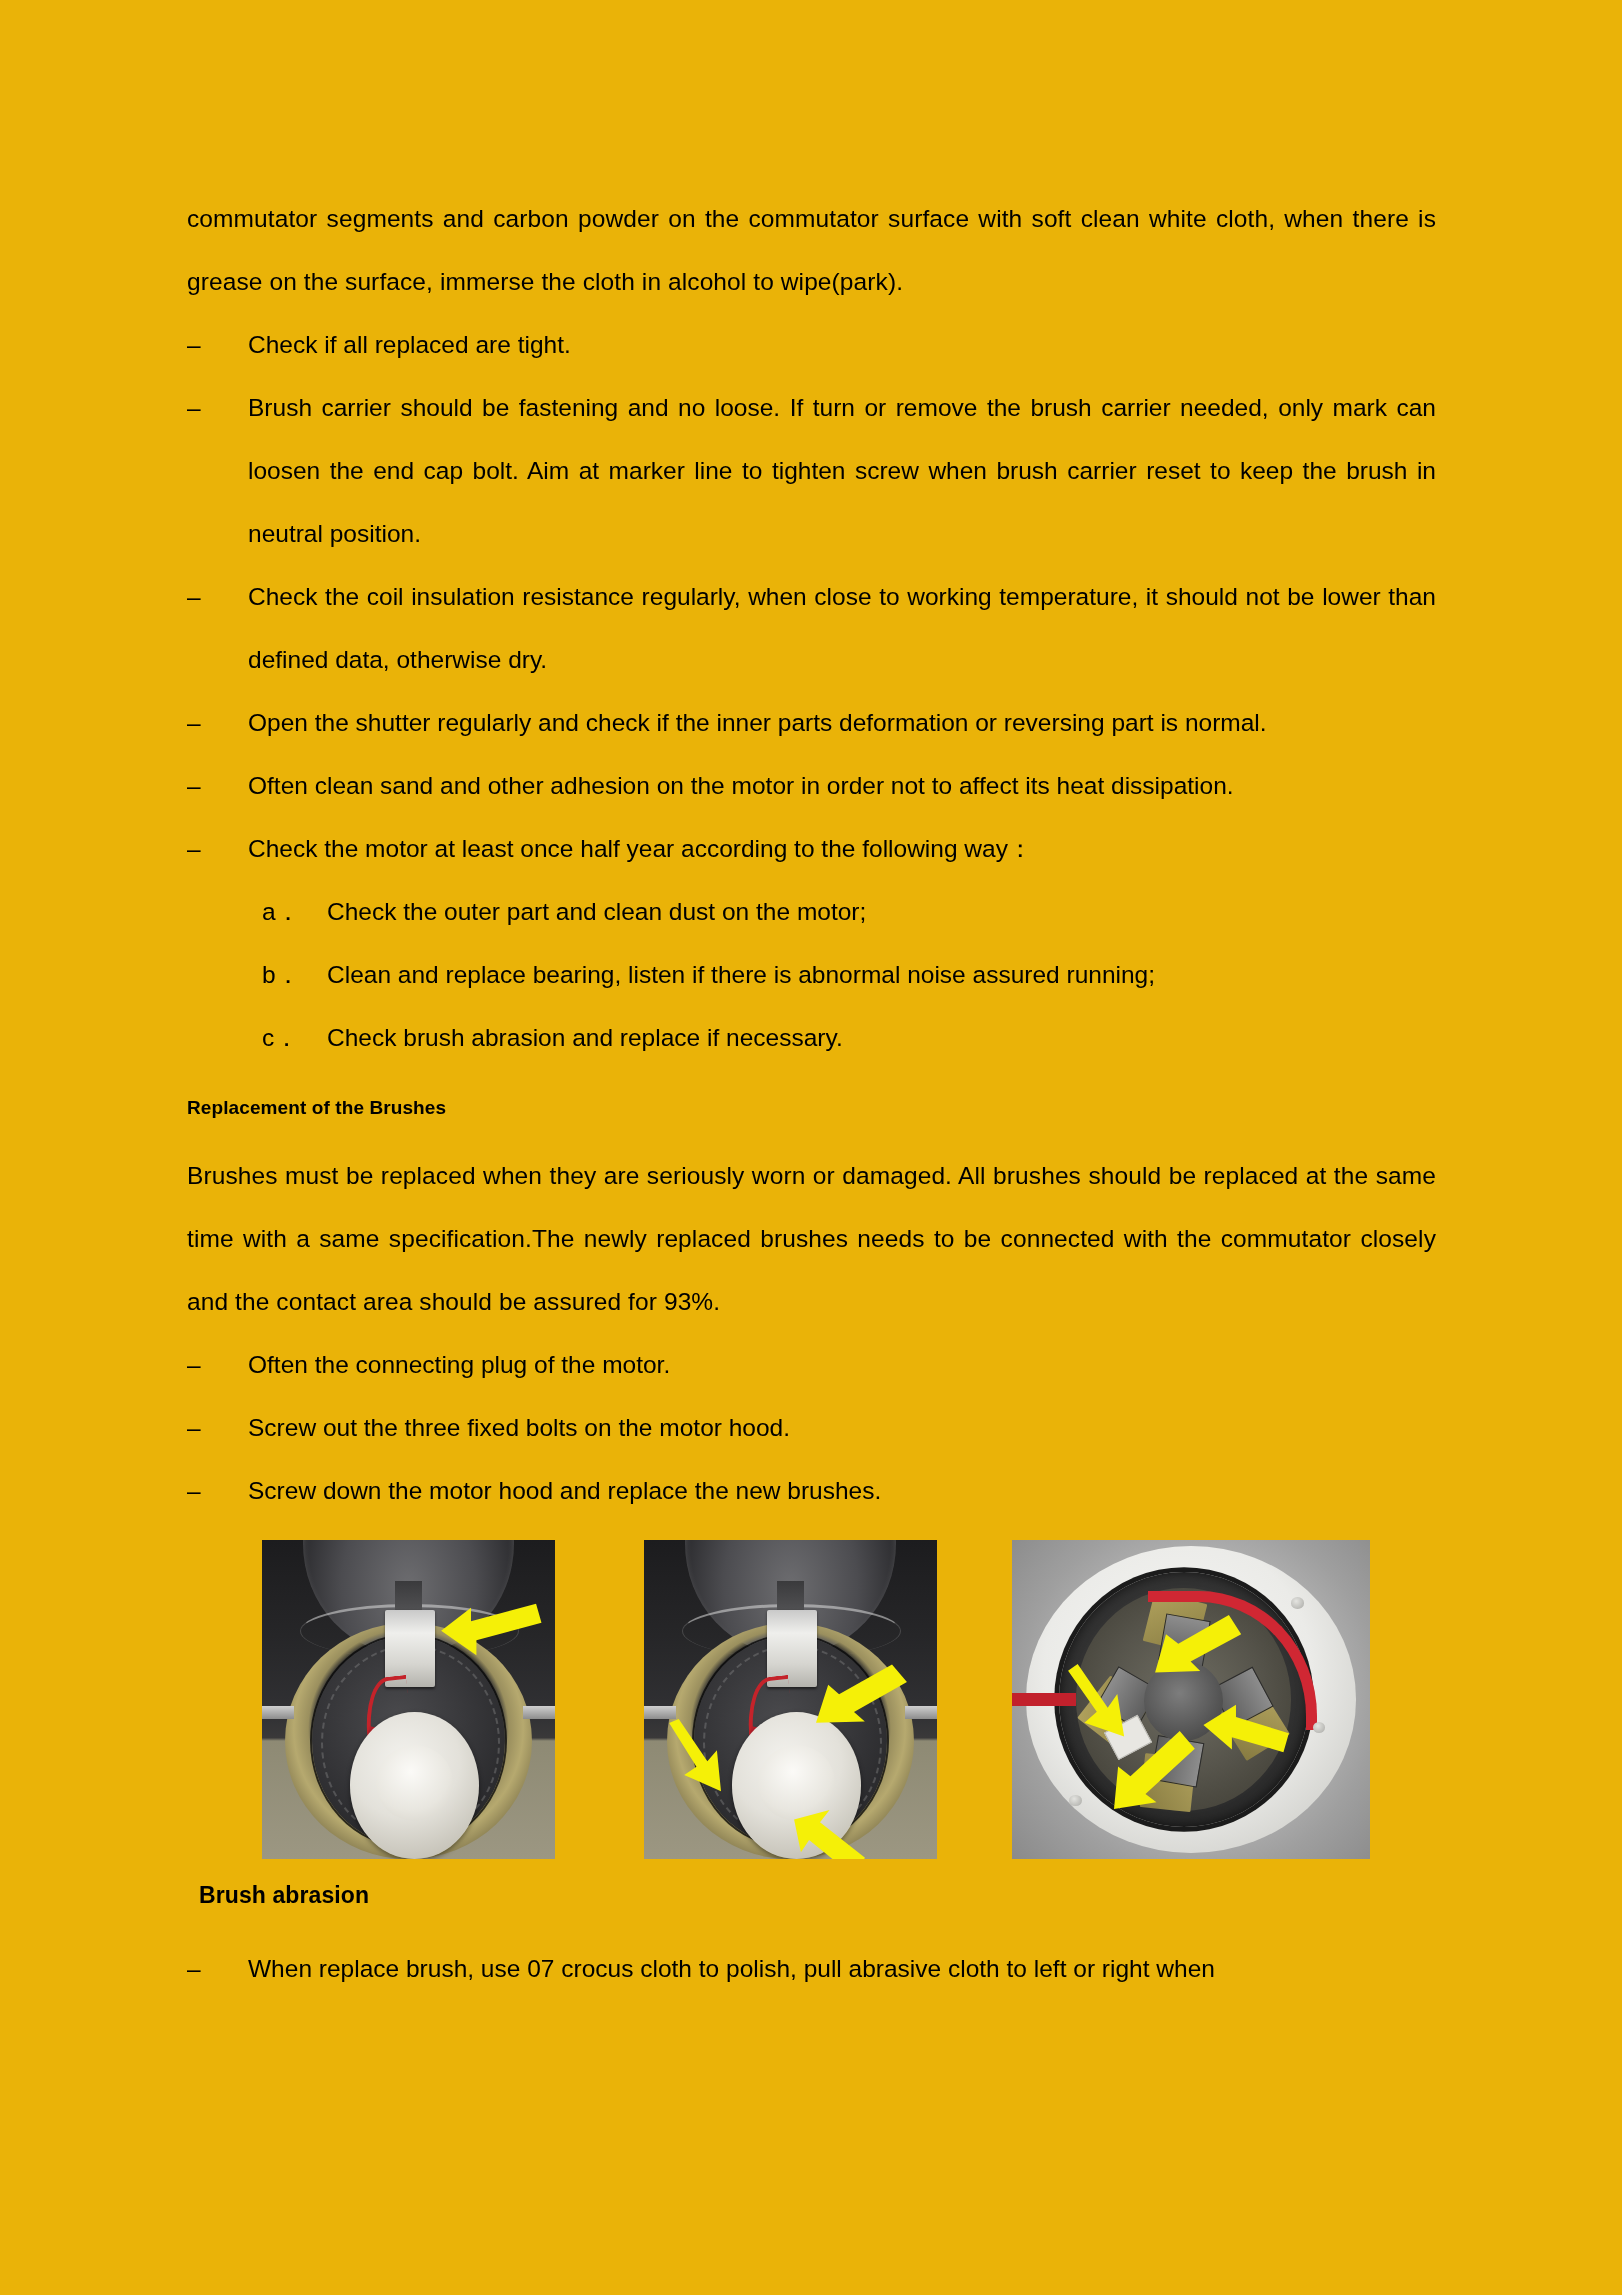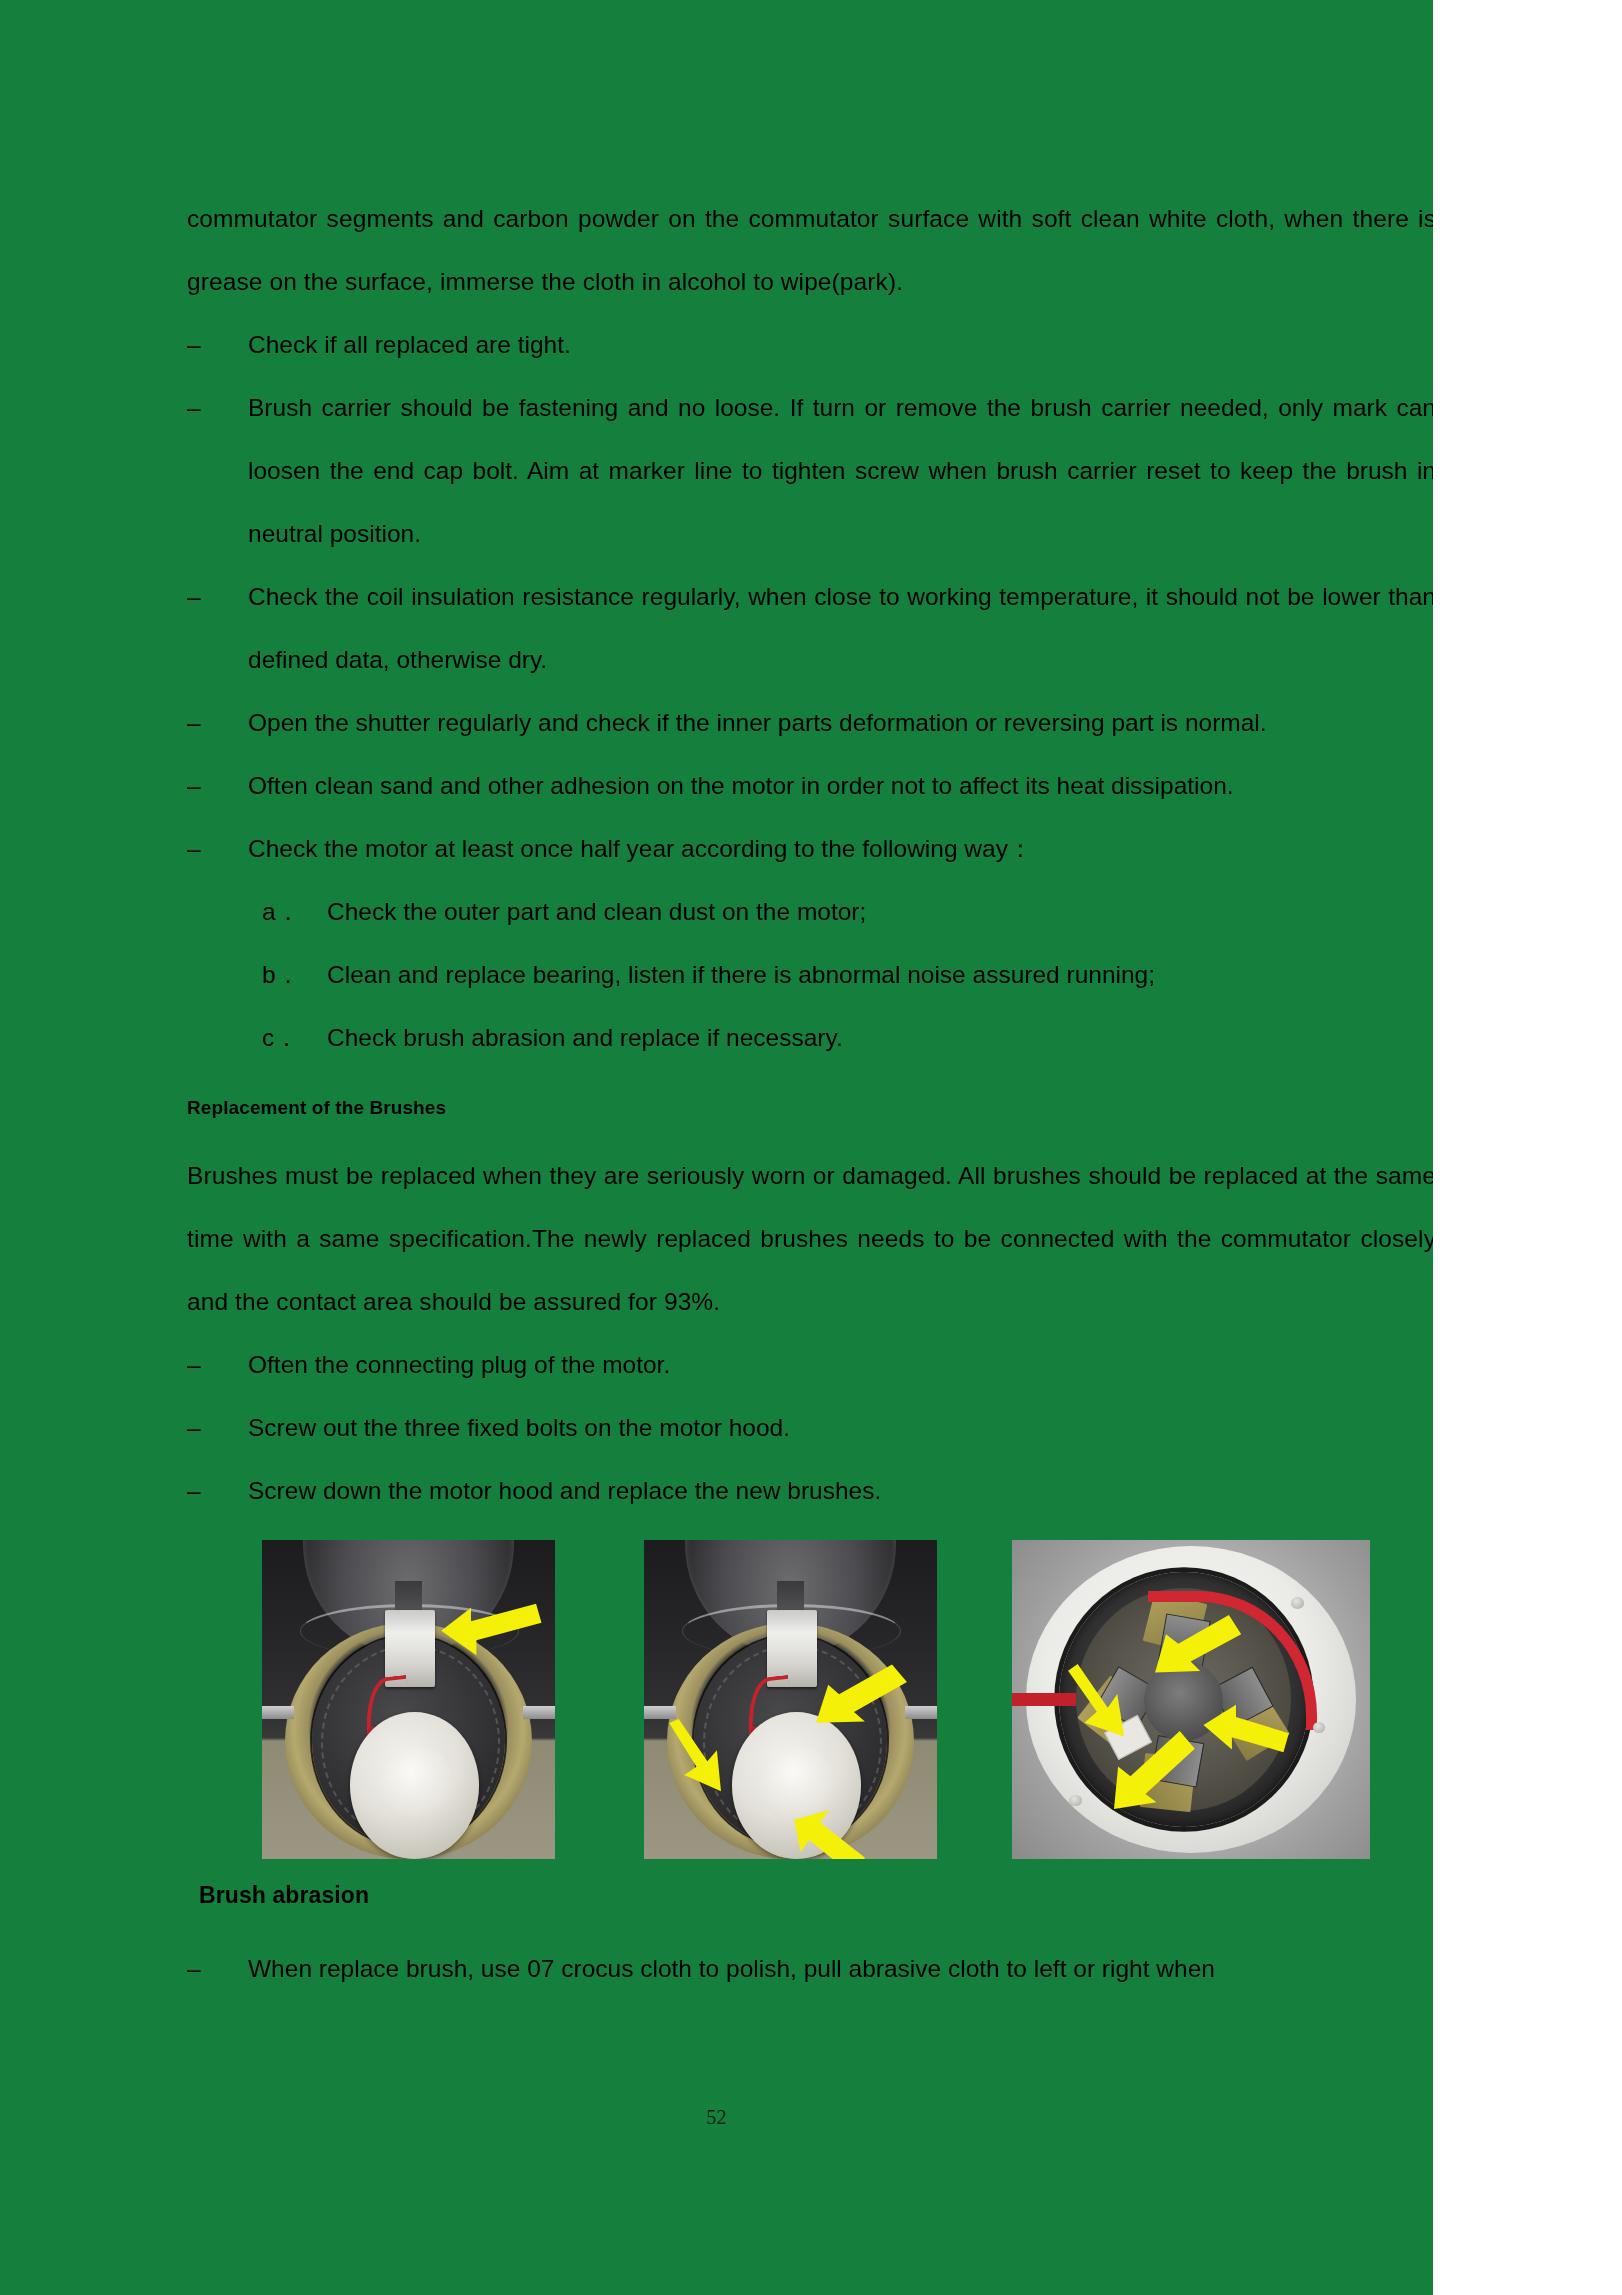--- a/index.html
+++ b/index.html
@@ -2,23 +2,23 @@
 <html style="font-size:11px"><head>
 <meta charset="utf-8">
 <style>
   html, body {
     margin: 0;
     padding: 0;
     background: #ffffff;
   }
   .page {
     position: relative;
-    width: 1433px;
+    width: 1622px;
     height: 2295px;
-    background: #15803d;
+    background: #eab308;
     font-family: "Liberation Sans", sans-serif;
     color: #000000;
     overflow: hidden;
   }
 
   
   .content {
     position: absolute;
     left: 187px;
     top: 187px;
@@ -525,15 +525,14 @@
       <span>Brush abrasion</span>
     </h3>
 
     <div class="dash-item nowrap" style="margin-top:20.4px;">
       <span class="dash">–</span>
       <span>When replace brush, use 07 crocus cloth to polish, pull abrasive cloth to left or right when</span>
     </div>
 
   </div>
 
-  <div class="page-number">52</div>
 </div>
 
 
 </body></html>

